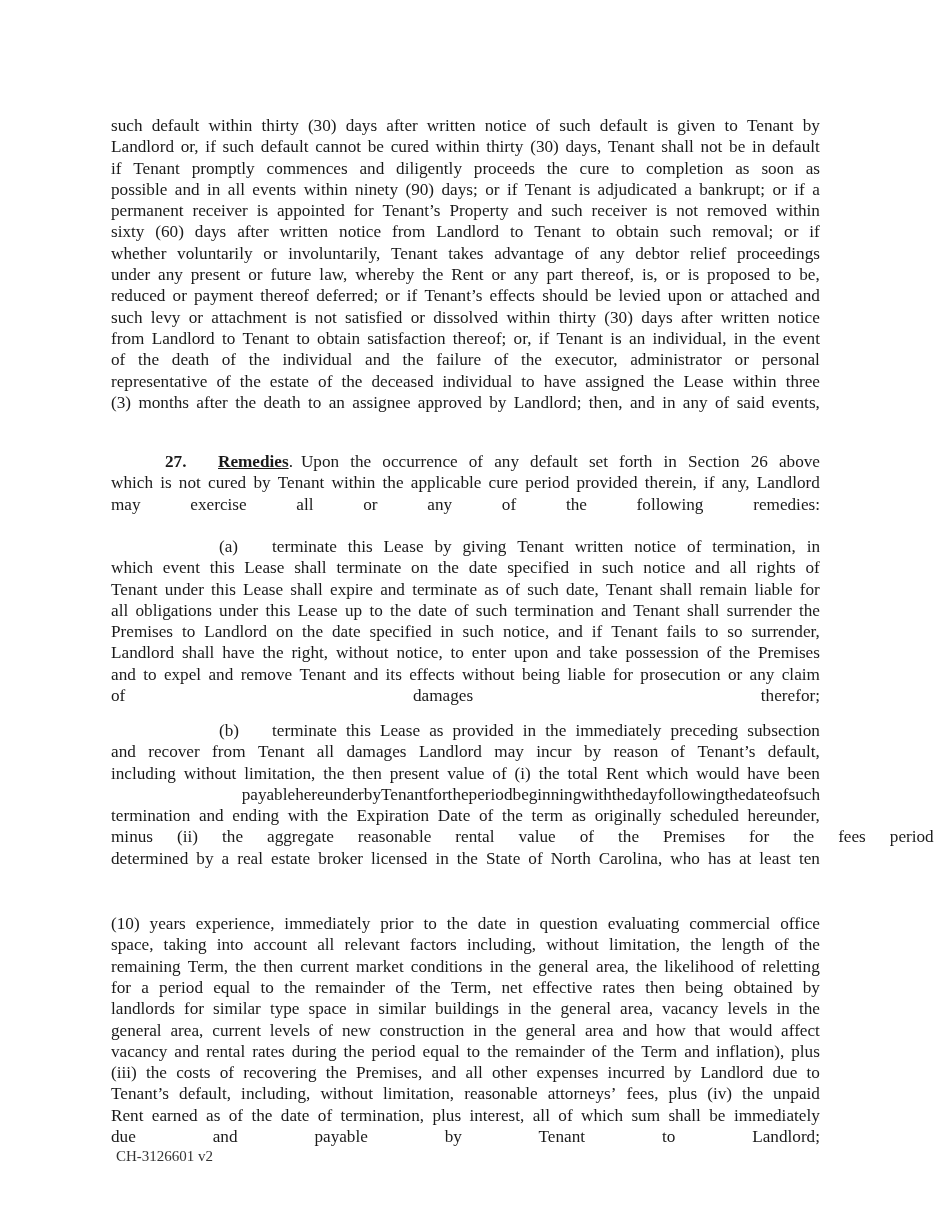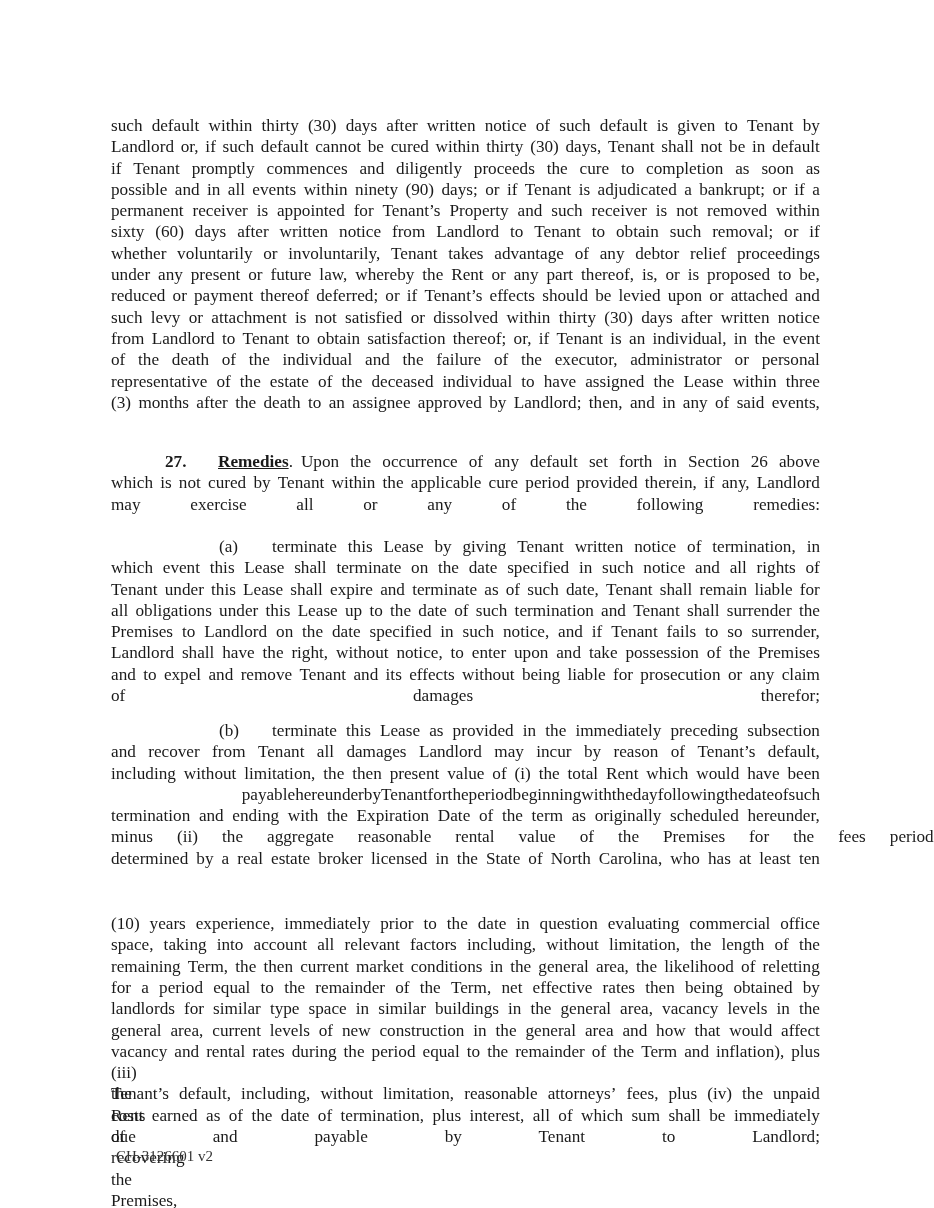--- a/index.html
+++ b/index.html
@@ -708,21 +708,21 @@
             <span>to</span>
             <span>the</span>
             <span>remainder</span>
             <span>of</span>
             <span>the</span>
             <span>Term</span>
             <span>and</span>
             <span>inflation),</span>
             <span>plus</span>
           </span>
-          <span class="line" style="display: flex; justify-content: space-between; flex-direction: column;">
+          <span class="line" style="display: flex; justify-content: space-between;">
             <span>(iii)</span>
             <span>the</span>
             <span>costs</span>
             <span>of</span>
             <span>recovering</span>
             <span>the</span>
             <span>Premises,</span>
             <span>and</span>
             <span>all</span>
             <span>other</span>

